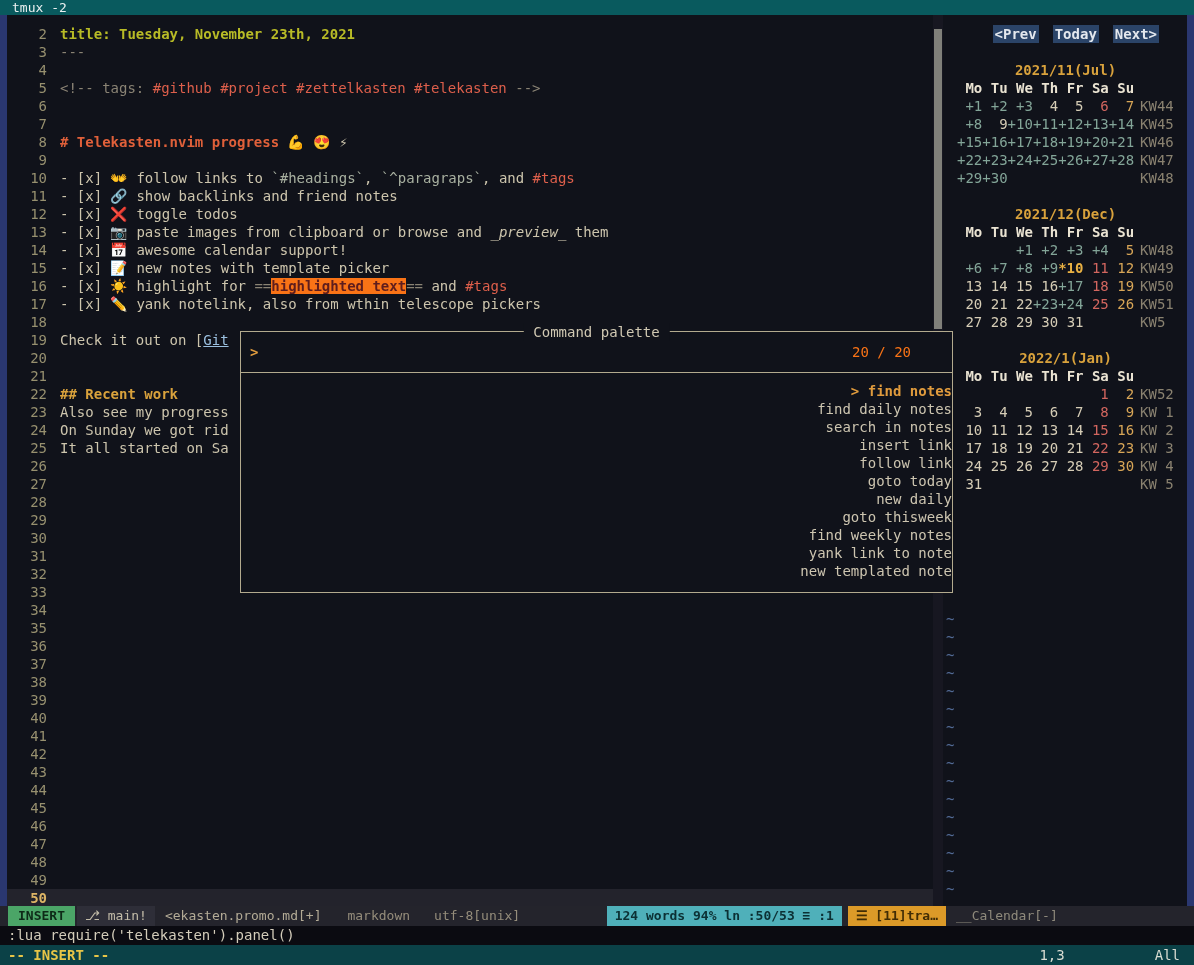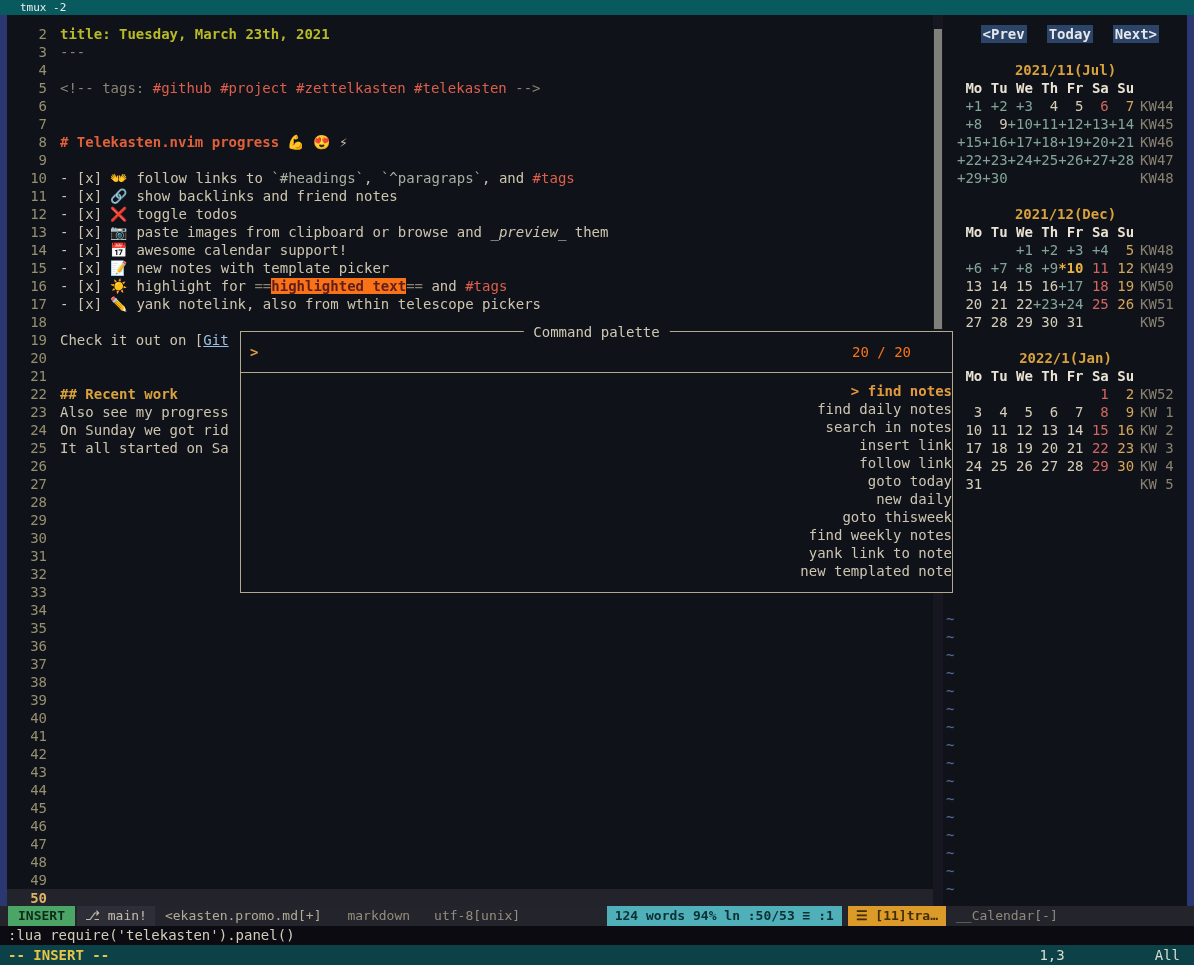--- a/index.html
+++ b/index.html
@@ -1,19 +1,19 @@
 <!DOCTYPE html>
 <html><head>
 <meta charset="utf-8">
 <style>
   html,body{margin:0;padding:0;background:#000;}
   .term{position:relative;width:1194px;height:965px;background:#10121a;overflow:hidden;
         font-family:"DejaVu Sans Mono",monospace;font-size:14px;line-height:18px;color:#cdc5ad;}
   .tmuxbar{position:absolute;top:0;left:0;width:100%;height:15px;background:#095a5e;color:#eaf0f0;
-           font-size:11px;line-height:15px;padding-left:20px;box-sizing:border-box;}
+           font-size:13px;line-height:15px;padding-left:12px;box-sizing:border-box;}
   .strip{position:absolute;top:15px;width:7px;height:891px;background:#2a3770;}
   .strip-left{left:0;}
   .strip-right{left:1187px;}
 
   
   .editor{position:absolute;top:15px;left:7px;width:926px;height:891px;padding-top:10px;
           box-sizing:border-box;overflow:hidden;}
   .ed-row{height:18px;display:flex;white-space:pre;}
   .ed-row.cursorline{background:#23232c;}
   .gutter{width:40px;text-align:right;color:#97906f;flex:none;}
@@ -30,21 +30,21 @@
   .c-hl{background:#f97316;color:#5f1d1d;font-weight:bold;}
   .c-link{color:#9bc0e0;text-decoration:underline;}
 
   
   .scrollcol{position:absolute;top:15px;left:933px;width:10px;height:891px;background:#171721;}
   .scrollthumb{position:absolute;top:14px;left:1px;width:8px;height:300px;background:#80807a;}
 
   
   .calendar{position:absolute;top:15px;left:943px;width:244px;height:891px;padding-top:10px;
             box-sizing:border-box;overflow:hidden;}
-  .cal-nav{display:flex;justify-content:flex-end;gap:20px;height:18px;padding-right:28px;}
+  .cal-nav{display:flex;justify-content:flex-end;gap:14px;height:18px;padding-right:28px;}
   .cal-nav span{background:#2b4468;color:#e4e8ee;font-weight:bold;padding:0 2px;line-height:18px;}
   .cal-month{margin-top:18px;}
   .cal-title{height:18px;padding-left:14px;width:217px;text-align:center;color:#d9a23c;font-weight:bold;}
   .cal-row{display:flex;height:18px;padding-left:14px;}
   .cal-cell{width:25.3px;text-align:right;white-space:pre;flex:none;color:#d6cdb6;}
   .cal-hdr .cal-cell{color:#eae3d2;font-weight:bold;}
   .cal-kw{margin-left:6px;color:#8a8270;white-space:pre;}
   .d-day{color:#d6cdb6;}
   .d-note{color:#83a598;}
   .d-sat{color:#d3665f;}
@@ -90,21 +90,21 @@
 <body>
 
 <div class="term">
 
   <div class="tmuxbar">tmux  -2</div>
 
   <div class="strip strip-left"></div>
   <div class="strip strip-right"></div>
 
   <div class="editor">
-      <div class="ed-row"><span class="gutter">2</span><span class="ed-text"><span class="c-ttl">title: Tuesday, March 23th, 2021</span></span></div>
+      <div class="ed-row"><span class="gutter">2</span><span class="ed-text"><span class="c-ttl">title: Tuesday, November 23th, 2021</span></span></div>
       <div class="ed-row"><span class="gutter">3</span><span class="ed-text"><span class="c-dim">---</span></span></div>
       <div class="ed-row"><span class="gutter">4</span><span class="ed-text"></span></div>
       <div class="ed-row"><span class="gutter">5</span><span class="ed-text"><span class="c-dim">&lt;!-- tags: </span><span class="c-tag">#github</span><span class="c-dim"> </span><span class="c-tag">#project</span><span class="c-dim"> </span><span class="c-tag">#zettelkasten</span><span class="c-dim"> </span><span class="c-tag">#telekasten</span><span class="c-dim"> --&gt;</span></span></div>
       <div class="ed-row"><span class="gutter">6</span><span class="ed-text"></span></div>
       <div class="ed-row"><span class="gutter">7</span><span class="ed-text"></span></div>
       <div class="ed-row"><span class="gutter">8</span><span class="ed-text"><span class="c-h1"># Telekasten.nvim progress</span><span class="c-body"> 💪 😍 ⚡</span></span></div>
       <div class="ed-row"><span class="gutter">9</span><span class="ed-text"></span></div>
       <div class="ed-row"><span class="gutter">10</span><span class="ed-text"><span class="c-body">- [x] 👐 follow links to </span><span class="c-code">`#headings`</span><span class="c-body">, </span><span class="c-code">`^paragraps`</span><span class="c-body">, and </span><span class="c-tag">#tags</span></span></div>
       <div class="ed-row"><span class="gutter">11</span><span class="ed-text"><span class="c-body">- [x] 🔗 show backlinks and friend notes</span></span></div>
       <div class="ed-row"><span class="gutter">12</span><span class="ed-text"><span class="c-body">- [x] ❌ toggle todos</span></span></div>

